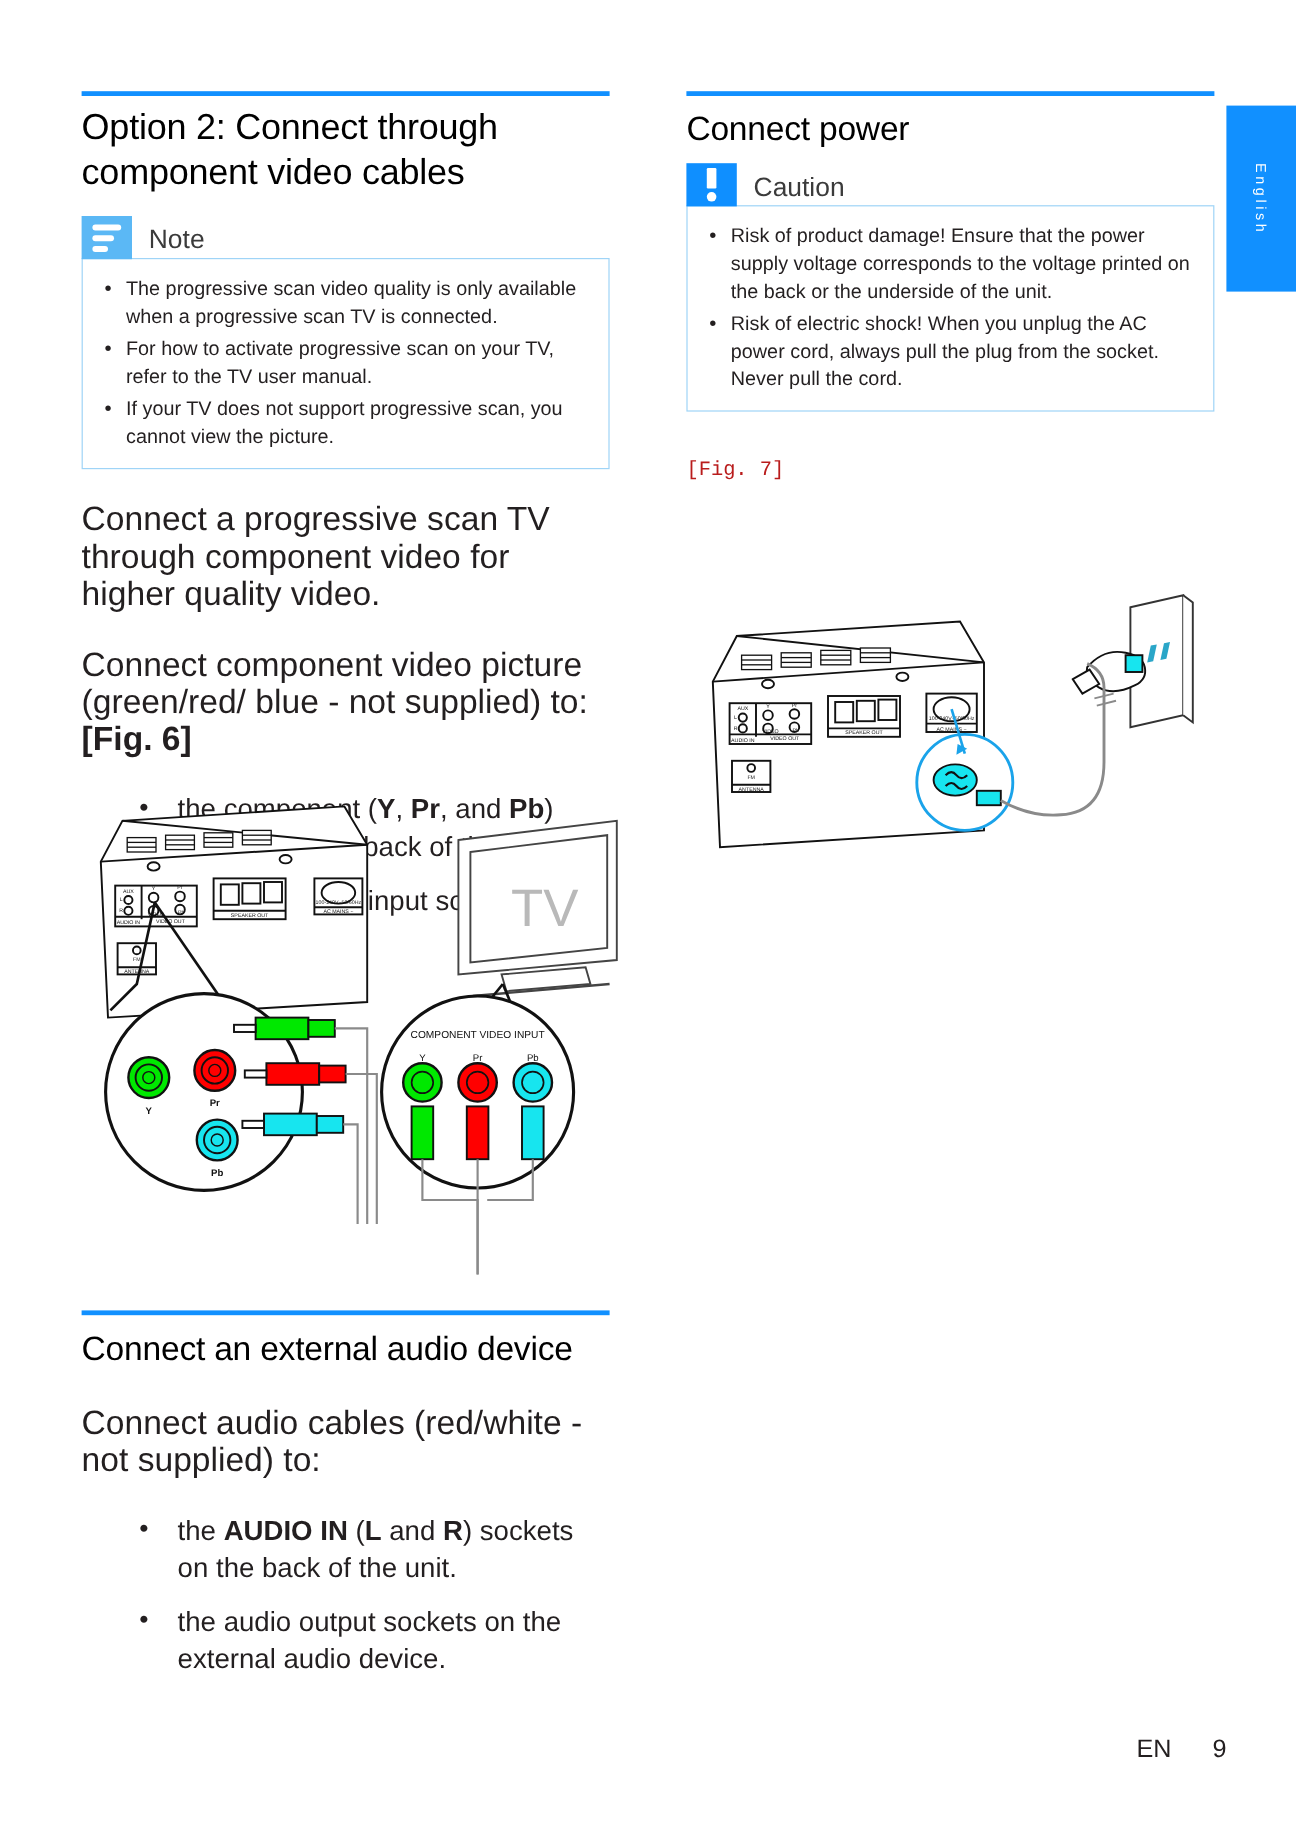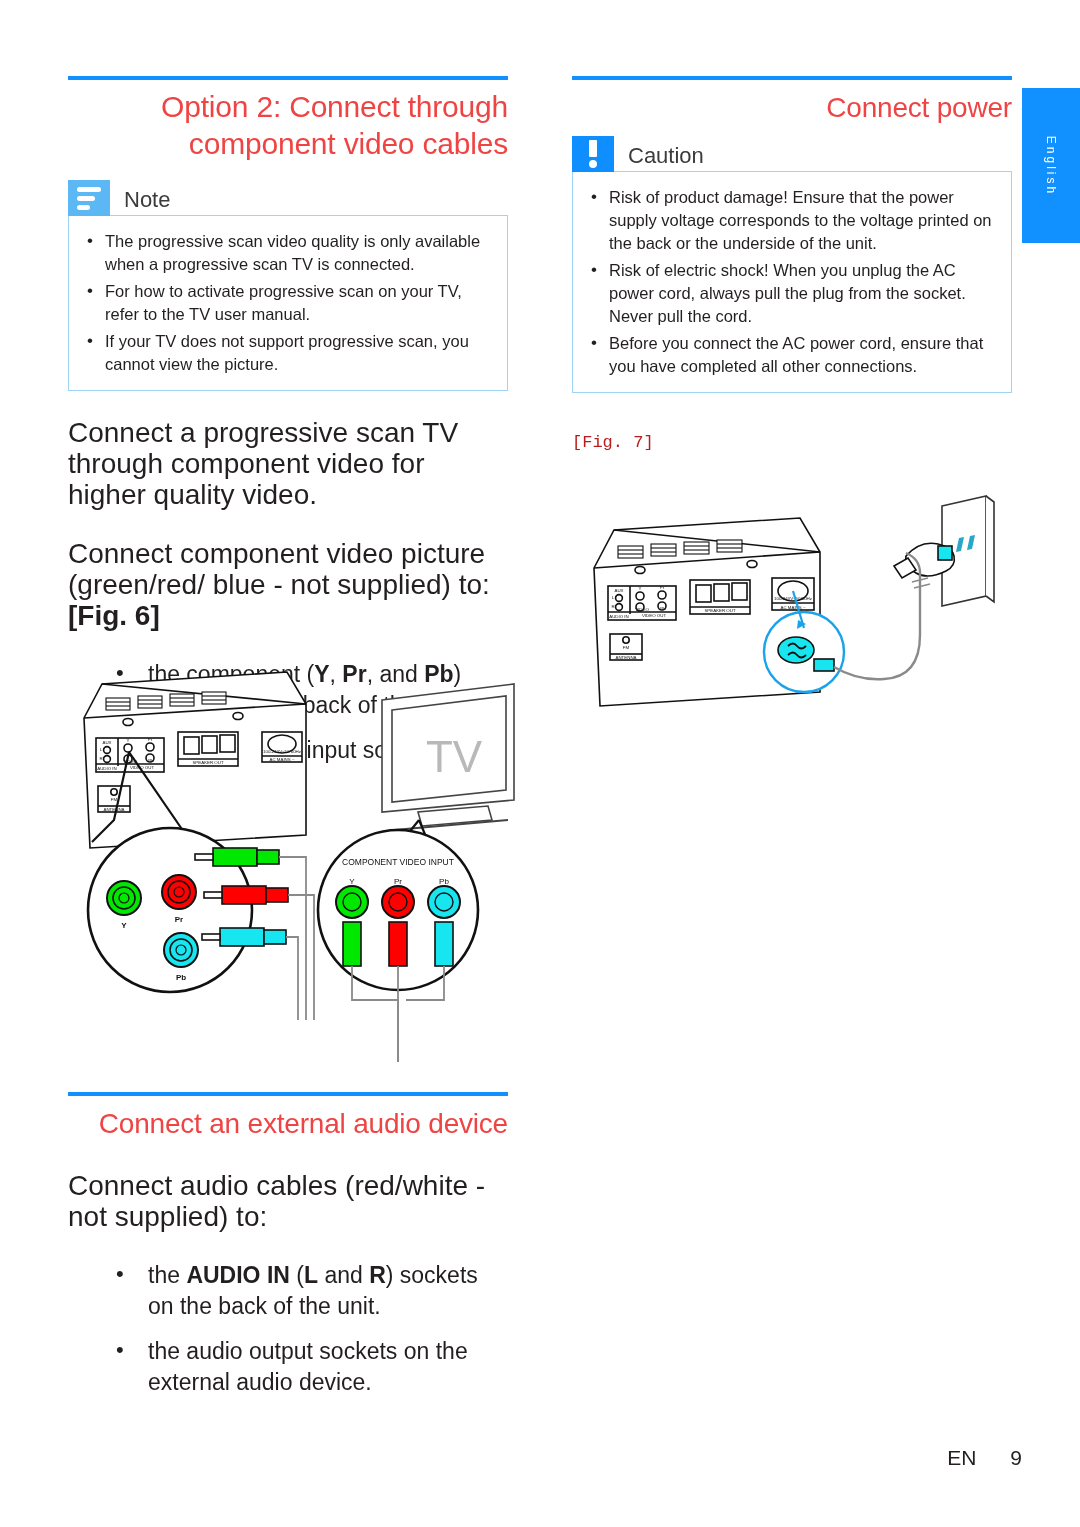--- a/index.html
+++ b/index.html
@@ -33,25 +33,24 @@
   }
 
   
   .rule {
     height: 4px;
     background: #1190ff;
     width: 100%;
   }
   h1.section-title {
     font-family: "Liberation Sans", sans-serif;
-    color: #ef4444;
+    color: #000000;
     font-weight: 400;
     margin: 8px 0 0 0;
     letter-spacing: -0.2px;
-    text-align: right;
   }
   .h-opt {
     font-size: 30px;
     line-height: 37px;
   }
   .h-big {
     font-size: 28px;
     line-height: 40px;
   }
 
@@ -434,21 +433,20 @@
               <span class="stem"></span>
               <span class="dot"></span>
             </span>
         </div>
         <div class="callout-title">Caution</div>
       </div>
       <div class="callout-body">
         <ul>
           <li>Risk of product damage! Ensure that the power supply voltage corresponds to the voltage printed on the back or the underside of the unit.</li>
           <li>Risk of electric shock! When you unplug the AC power cord, always pull the plug from the socket. Never pull the cord.</li>
-          <li>Before you connect the AC power cord, ensure that you have completed all other connections.</li>
         </ul>
       </div>
     </div>
 
     <p class="figlabel" style="margin-top:34px;">[Fig. 7]</p>
   </div>
 
   <div class="fig7">
     <svg viewBox="0 0 450 260" width="450" height="260" aria-hidden="true">
       <g fill="none" stroke="#111" stroke-width="1.6">

